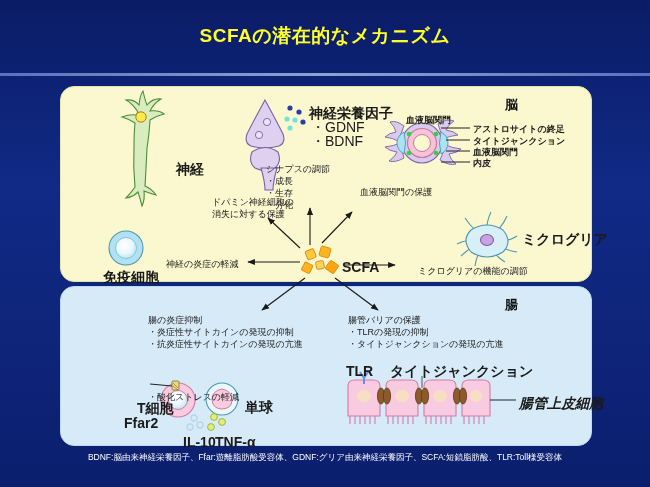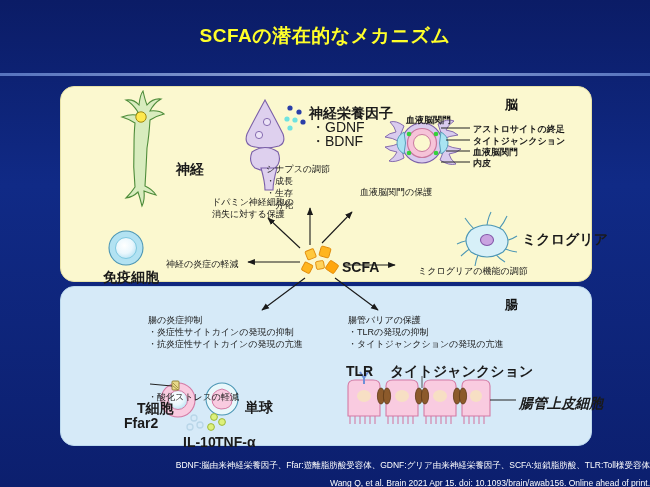--- a/index.html
+++ b/index.html
@@ -34,21 +34,21 @@
   
   .t{position:absolute;color:#1a1a1a;font-size:9px;line-height:1.35;white-space:pre;}
   .t.b{font-weight:bold;}
   .t.s10{font-size:14px;text-align:right;}
 
   
   svg.layer{position:absolute;left:0;top:0;width:650px;height:487px;
     pointer-events:none;overflow:visible;}
 
   
-  .foot{position:absolute;width:650px;text-align:right;color:#fff;margin-top:8px;}
+  .foot{position:absolute;width:650px;text-align:center;color:#fff;}
   .foot1{top:452px;font-size:8.5px;}
   .foot2{top:470px;font-size:8.5px;}
 </style>
 </head>
 <body>
 
 <div id="root">
 
   <div class="title-bar">
     <div class="title-line2">SCFAの潜在的なメカニズム</div>
@@ -262,15 +262,14 @@
   <div class="t b s10" style="left:137px;top:399px;">T細胞</div>
   <div class="t b s10" style="left:245px;top:398px;">単球</div>
   <div class="t b s10" style="left:183px;top:433px;">IL-10</div>
   <div class="t b s10" style="left:215px;top:433px;">TNF-α</div>
 
   <div class="t b s10" style="left:346px;top:362px;">TLR</div>
   <div class="t b s10" style="left:390px;top:362px;">タイトジャンクション</div>
   <div class="t b s10" style="left:519px;top:394px;font-style:italic;">腸管上皮細胞</div>
 
   <div class="foot foot1">BDNF:脳由来神経栄養因子、Ffar:遊離脂肪酸受容体、GDNF:グリア由来神経栄養因子、SCFA:短鎖脂肪酸、TLR:Toll様受容体</div>
-  <div class="foot foot2">Wang Q, et al. Brain 2021 Apr 15. doi: 10.1093/brain/awab156.  Online ahead of print.</div>
 
 </div>
 
 </body></html>

